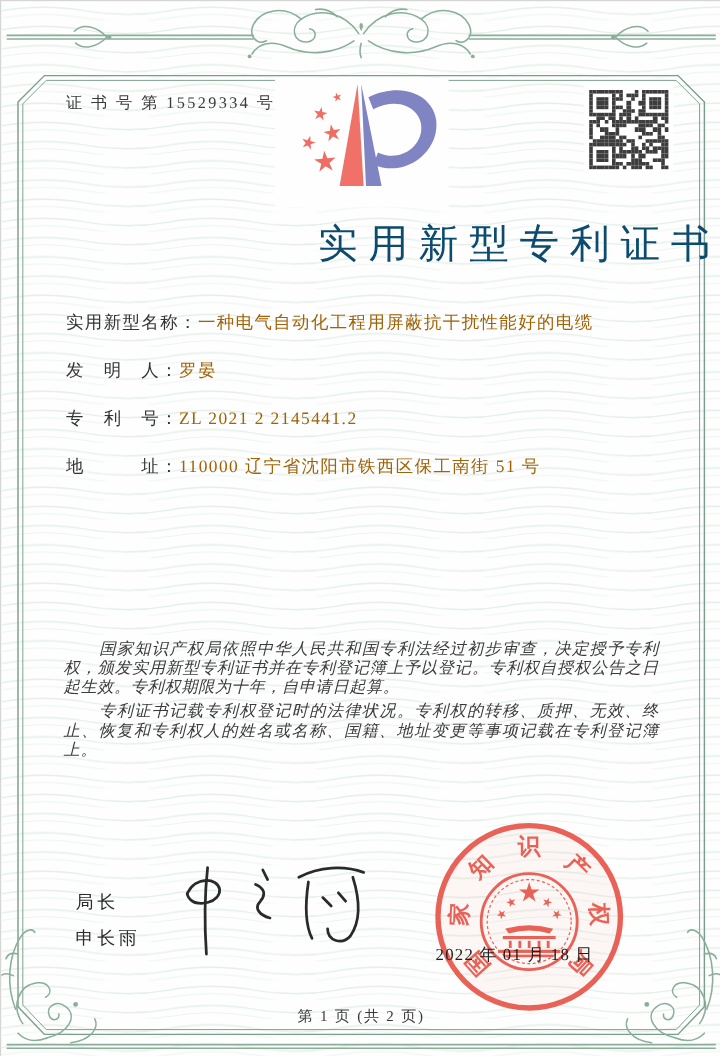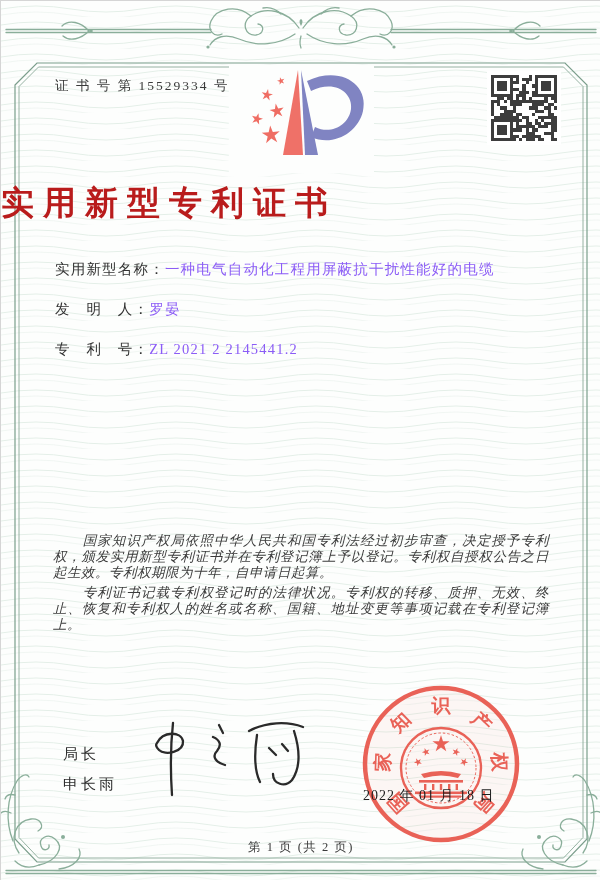--- a/index.html
+++ b/index.html
@@ -11,34 +11,34 @@
   }
   svg{display:block}
   .abs{position:absolute}
   
   #cert-no{left:54px;top:76px;font-size:13.5px;letter-spacing:2px;color:#3a3a3a;font-family:Liberation Serif, serif;}
   #logo{left:228px;top:64px;}
   #qr{left:486px;top:70px;width:74px;height:74px;background:#fff;padding:4px;box-sizing:border-box;}
   .qr-grid{display:grid;grid-template-columns:repeat(21,1fr);grid-auto-rows:1fr;width:66px;height:66px;}
   .qr-grid i{display:block;}
   .qr-grid i.on{background:#3d3d3d;}
-  #title{left:0;right:0;top:180px;text-align:left;font-size:33px;font-weight:700;
-         letter-spacing:9px;color:#b91c1c;}
+  #title{left:0;right:0;top:180px;text-align:right;font-size:33px;font-weight:400;
+         letter-spacing:9px;color:#0c4a6e;}
   
   #fields{left:54px;top:256px;right:50px;}
   .frow{margin-bottom:15px;font-size:14.5px;line-height:25px;letter-spacing:1.2px;color:#333;white-space:nowrap;}
   .flabel{color:#333;}
-  .fvalue{color:#8b5cf6;}
+  .fvalue{color:#a16207;}
   #grant-row .g2{margin-left:14px;}
   
   #paras{left:52px;right:52px;top:532px;}
   #paras p{margin:0 0 4px 0;font-size:13.5px;line-height:16px;letter-spacing:0.5px;
            text-indent:2.2em;text-align:justify;font-style:italic;color:#3b3b3b;}
   
-  #signer{left:62px;top:738px;font-size:15px;letter-spacing:3px;line-height:30px;color:#2c2c2c;}
+  #signer{left:62px;top:738px;font-size:15px;letter-spacing:3px;line-height:30px;color:#2c2c2c;font-family:Liberation Mono, monospace;}
   #sig-svg{left:120px;top:710px;}
   
   #seal{left:355px;top:678px;opacity:.92;}
   #seal-date{left:362px;top:786px;font-size:14px;letter-spacing:1px;color:#1d1d1d;z-index:5;}
   
   #footer{left:0;right:0;top:838px;text-align:center;font-size:12.5px;letter-spacing:1.5px;color:#3a3a3a;font-family:Liberation Serif, serif;}
   .orn{stroke:#8aae9a;fill:none;stroke-width:1.3;stroke-linecap:round;}
   .orn-f{fill:#8aae9a;stroke:none;}
   .frame{stroke:#7b9e8c;fill:none;}
   .sealred{fill:#e8554a;}
@@ -594,20 +594,23 @@
 
   <div class="abs" id="fields">
     <div class="frow">
       <span class="flabel">实用新型名称：</span><span class="fvalue">一种电气自动化工程用屏蔽抗干扰性能好的电缆</span>
     </div>
     <div class="frow">
       <span class="flabel">发　明　人：</span><span class="fvalue">罗晏</span>
     </div>
     <div class="frow">
       <span class="flabel">专　利　号：</span><span class="fvalue">ZL 2021 2 2145441.2</span>
+    </div>
+    <div class="frow">
+      <span class="flabel">地　　　址：</span><span class="fvalue">110000 辽宁省沈阳市铁西区保工南街 51 号</span>
     </div>
   </div>
 
   <div class="abs" id="paras">
     <p>国家知识产权局依照中华人民共和国专利法经过初步审查，决定授予专利权，颁发实用新型专利证书并在专利登记簿上予以登记。专利权自授权公告之日起生效。专利权期限为十年，自申请日起算。</p>
     <p>专利证书记载专利权登记时的法律状况。专利权的转移、质押、无效、终止、恢复和专利权人的姓名或名称、国籍、地址变更等事项记载在专利登记簿上。</p>
   </div>
 
   <div class="abs" id="signer">
     <div>局长</div>

